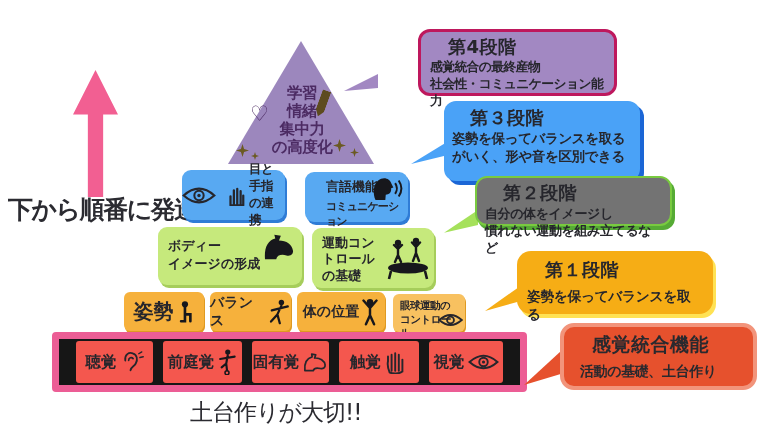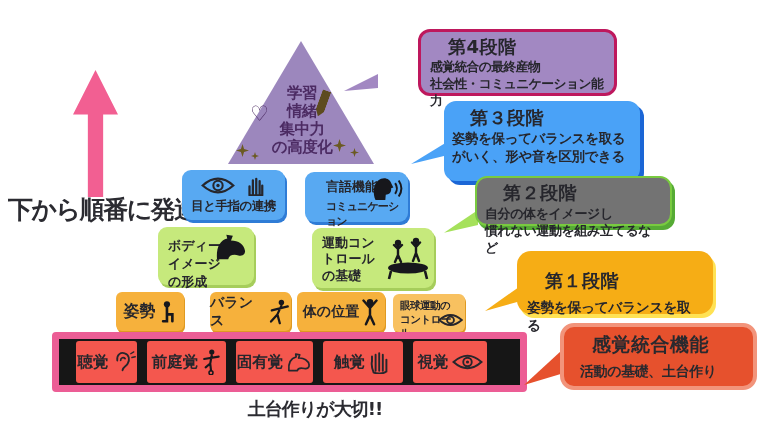--- a/index.html
+++ b/index.html
@@ -28,71 +28,71 @@
   .s3{left:333px;top:139px;width:13px;height:13px;}
   .s4{left:350px;top:148px;width:9px;height:9px;}
 
   
   .lvl{border-radius:9px;color:#26262c;font-weight:800;box-sizing:border-box;}
   .lvl-blue{background:#58a9f2;box-shadow:2px 3px 0 #2f7cd6;}
   .lvl-green{background:#c6e97c;box-shadow:2px 3px 0 #a6cd5b;}
   .lvl-orange{background:#f6b13c;box-shadow:1px 2px 0 #df9a22;border-radius:6px;}
 
   #box-eye-hand{left:182px;top:170px;width:103px;height:50px;display:flex;
-    flex-direction:column;align-items:center;justify-content:center;gap:2px;}
+    flex-direction:row;align-items:center;justify-content:center;gap:2px;}
   #box-eye-hand .icons{display:flex;align-items:center;gap:10px;}
   #box-eye-hand .lbl{font-size:12.5px;letter-spacing:-0.5px;}
 
   #box-language{left:305px;top:172px;width:103px;height:50px;padding:6px 6px 0 21px;}
   #box-language .l1{font-size:13px;}
   #box-language .l2{font-size:11px;letter-spacing:-0.9px;margin-top:3px;}
   #box-language .spk{position:absolute;right:3px;top:4px;}
 
-  #box-body-image{left:158px;top:227px;width:96px;height:58px;padding:10px 24px 0 10px;font-size:13px;line-height:1.4;}
+  #box-body-image{left:158px;top:227px;width:144px;height:58px;padding:10px 24px 0 10px;font-size:13px;line-height:1.4;}
   #box-body-image .musc{position:absolute;right:5px;top:6px;}
 
   #box-motor{left:312px;top:228px;width:122px;height:60px;padding:7px 8px 0 10px;font-size:13px;line-height:1.25;}
   #box-motor .tramp{position:absolute;right:3px;top:7px;}
 
-  #box-posture{left:116px;top:292px;width:68px;height:39px;display:flex;align-items:center;justify-content:center;gap:4px;font-size:16px;}
+  #box-posture{left:124px;top:292px;width:80px;height:39px;display:flex;align-items:center;justify-content:center;gap:4px;font-size:20px;}
   #box-balance{left:210px;top:292px;width:81px;height:39px;display:flex;align-items:center;justify-content:center;gap:1px;font-size:14px;border-radius:6px;}
   #box-position{left:297px;top:292px;width:88px;height:39px;display:flex;align-items:center;justify-content:center;gap:2px;font-size:14px;}
   #box-eyemove{left:393px;top:294px;width:72px;height:38px;background:#f8c160;border-radius:6px;
     padding:5px 5px 0 7px;font-size:10.5px;line-height:1.3;letter-spacing:-0.5px;box-shadow:1px 2px 0 #df9a22;}
   #box-eyemove .eyeico{position:absolute;right:2px;bottom:5px;}
 
   
   .sense-frame{left:52px;top:332px;width:475px;height:60px;background:#161616;
     border:7px solid #ec5d95;border-radius:4px;box-sizing:border-box;
     display:flex;align-items:center;gap:10px;padding:0 17px;}
   .sense{height:42px;background:#f4574e;border-radius:3px;display:flex;align-items:center;
     justify-content:center;gap:3px;color:#26262c;font-size:15.5px;font-weight:800;flex:0 0 auto;}
-  .sw1{width:61px;}.sw2{width:79px;}.sw3{width:77px;}.sw4{width:80px;}.sw5{width:74px;}
-
-  .footer-label{left:190px;top:397px;width:250px;text-align:center;font-size:18px;
-    font-weight:700;letter-spacing:-1px;color:#2b2b31;white-space:nowrap;}
+  .sw1{width:77px;}.sw2{width:79px;}.sw3{width:77px;}.sw4{width:80px;}.sw5{width:74px;}
+
+  .footer-label{left:190px;top:397px;width:250px;font-size:23px;
+    font-weight:400;letter-spacing:-1px;color:#2b2b31;white-space:nowrap;}
 
   
   .bubble{position:absolute;border-radius:12px;color:#26262c;box-sizing:border-box;z-index:2;}
   .bubble-title{font-size:18px;font-weight:800;padding-left:18px;letter-spacing:0.5px;}
   .bubble-line{font-size:13.5px;font-weight:700;line-height:1.32;letter-spacing:-0.4px;}
   .tail{position:absolute;z-index:1;}
 
   #b4{left:374px;top:29px;width:199px;height:67px;background:#a288c2;border:3px solid #be185d;padding:3px 9px;margin-left:44px;}
   #b4 .bubble-line{font-size:12.8px;letter-spacing:-0.6px;}
   #b4-tail{left:344px;top:74px;width:34px;height:20px;background:#a288c2;clip-path:polygon(0 85%,100% 0,100% 70%);}
 
   #b3{left:444px;top:101px;width:196px;height:80px;background:#4aa2f7;box-shadow:4px 4px 0 #1b66d6;padding:5px 8px;}
   #b3-tail{left:411px;top:142px;width:36px;height:22px;background:#4aa2f7;clip-path:polygon(0 100%,100% 0,100% 60%);}
 
   #b2{left:475px;top:176px;width:197px;height:50px;background:#737373;border:2px solid #79ca40;box-shadow:3px 4px 0 #56ab35;padding:3px 8px;}
   #b2 .bubble-line{font-size:13px;}
   #b2-tail{left:444px;top:210px;width:34px;height:24px;background:#a5e15b;clip-path:polygon(0 95%,100% 0,100% 62%);}
 
-  #b1{left:517px;top:251px;width:196px;height:63px;background:#f6ad15;border-radius:14px;box-shadow:3px 4px 0 #ffe254;padding:18px 10px;}
+  #b1{left:517px;top:251px;width:196px;height:63px;background:#f6ad15;border-radius:14px;box-shadow:3px 4px 0 #ffe254;padding:7px 10px;}
   #b1 .bubble-line{margin-top:5px;font-size:13.8px;}
   #b1-tail{left:485px;top:287px;width:34px;height:24px;background:#f6ad15;clip-path:polygon(0 100%,100% 0,100% 60%);}
 
   #b5{left:560px;top:323px;width:197px;height:67px;background:#e6512d;border:4px solid #f2947b;border-radius:14px;padding:5px 10px;color:#29292e;}
   #b5 .bubble-title{font-size:19px;}
   #b5 .bubble-line{margin-top:4px;font-size:14px;padding-left:6px;}
   #b5-tail{left:524px;top:345px;width:40px;height:40px;background:#e6512d;clip-path:polygon(0 100%,100% 8%,100% 70%);}
 </style>
 </head>
 <body>

